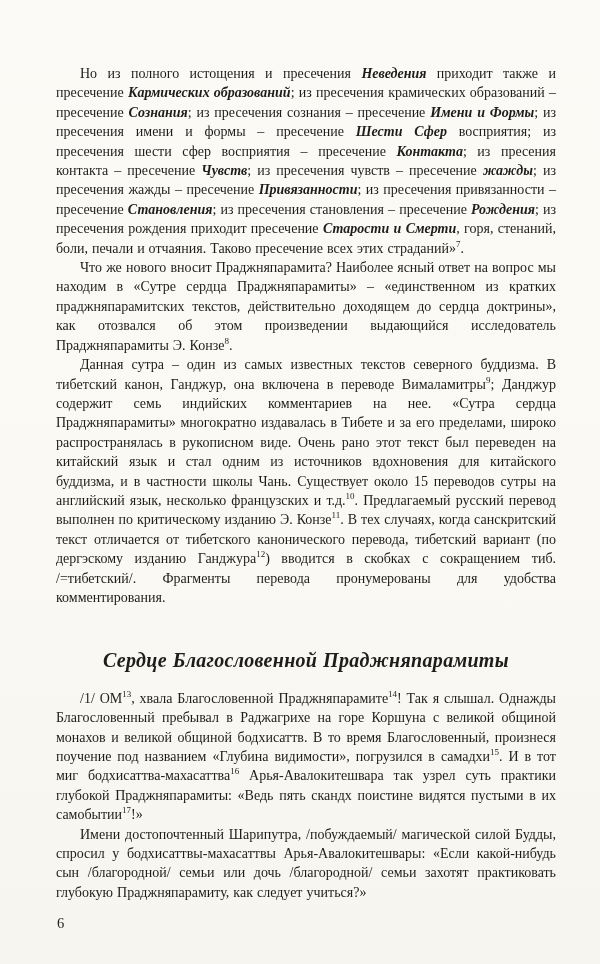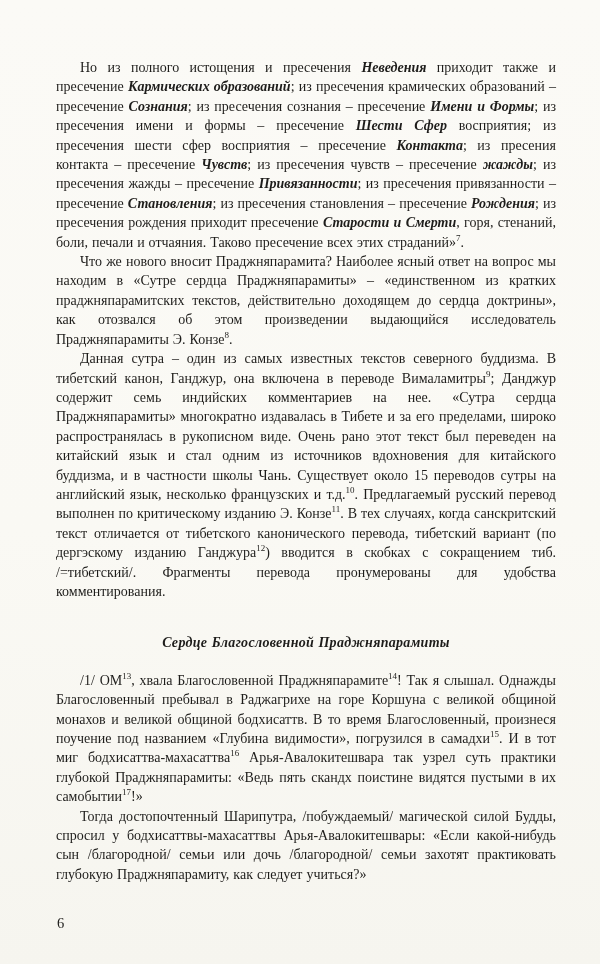--- a/index.html
+++ b/index.html
@@ -12,21 +12,21 @@
     position: relative;
     width: 600px;
     height: 964px;
     background: linear-gradient(180deg, #fbfaf6 0%, #faf9f4 55%, #f6f5ef 100%);
     overflow: hidden;
     box-sizing: border-box;
   }
   .text-block {
     position: absolute;
     left: 56px;
-    top: 58px;
+    top: 64px;
     width: 500px;
     color: #1e1d1b;
     font-size: 14px;
     line-height: 19.4px;
     text-align: justify;
   }
   .para {
     margin: 0;
     text-indent: 24px;
     word-spacing: 0.5px;
@@ -34,25 +34,25 @@
   .em {
     font-style: italic;
     font-weight: bold;
   }
   sup {
     font-size: 9px;
     line-height: 0;
     vertical-align: super;
   }
   .section-heading {
-    margin: 32px 0 18px 0;
+    margin: 44px 0 18px 0;
     text-align: center;
     font-style: italic;
     font-weight: bold;
-    font-size: 14px;
+    font-size: 20px;
     text-indent: 0;
     letter-spacing: 0.3px;
   }
   .page-number {
     position: absolute;
     left: 57px;
     top: 915px;
     font-size: 14.5px;
     color: #1e1d1b;
   }
@@ -62,17 +62,17 @@
 
 <div class="scan-page">
   <div class="text-block">
     <p class="para">Но из полного истощения и пресечения <span class="em">Неведения</span> приходит также и пресечение <span class="em">Кармических образований</span>; из пресечения крамических образований – пресечение <span class="em">Сознания</span>; из пресечения сознания – пресечение <span class="em">Имени и Формы</span>; из пресечения имени и формы – пресечение <span class="em">Шести Сфер</span> восприятия; из пресечения шести сфер восприятия – пресечение <span class="em">Контакта</span>; из пресения контакта – пресечение <span class="em">Чувств</span>; из пресечения чувств – пресечение <span class="em">жажды</span>; из пресечения жажды – пресечение <span class="em">Привязанности</span>; из пресечения привязанности – пресечение <span class="em">Становления</span>; из пресечения становления – пресечение <span class="em">Рождения</span>; из пресечения рождения приходит пресечение <span class="em">Старости и Смерти</span>, горя, стенаний, боли, печали и отчаяния. Таково пресечение всех этих страданий»<sup>7</sup>.</p>
     <p class="para">Что же нового вносит Праджняпарамита? Наиболее ясный ответ на вопрос мы находим в «Сутре сердца Праджняпарамиты» – «единственном из кратких праджняпарамитских текстов, действительно доходящем до сердца доктрины», как отозвался об этом произведении выдающийся исследователь Праджняпарамиты Э. Конзе<sup>8</sup>.</p>
     <p class="para">Данная сутра – один из самых известных текстов северного буддизма. В тибетский канон, Ганджур, она включена в переводе Вималамитры<sup>9</sup>; Данджур содержит семь индийских комментариев на нее. «Сутра сердца Праджняпарамиты» многократно издавалась в Тибете и за его пределами, широко распространялась в рукописном виде. Очень рано этот текст был переведен на китайский язык и стал одним из источников вдохновения для китайского буддизма, и в частности школы Чань. Существует около 15 переводов сутры на английский язык, несколько французских и т.д.<sup>10</sup>. Предлагаемый русский перевод выполнен по критическому изданию Э. Конзе<sup>11</sup>. В тех случаях, когда санскритский текст отличается от тибетского канонического перевода, тибетский вариант (по дергэскому изданию Ганджура<sup>12</sup>) вводится в скобках с сокращением тиб. /=тибетский/. Фрагменты перевода пронумерованы для удобства комментирования.</p>
 
     <p class="para section-heading">Сердце Благословенной Праджняпарамиты</p>
 
     <p class="para">/1/ ОМ<sup>13</sup>, хвала Благословенной Праджняпарамите<sup>14</sup>! Так я слышал. Однажды Благословенный пребывал в Раджагрихе на горе Коршуна с великой общиной монахов и великой общиной бодхисаттв. В то время Благословенный, произнеся поучение под названием «Глубина видимости», погрузился в самадхи<sup>15</sup>. И в тот миг бодхисаттва-махасаттва<sup>16</sup> Арья-Авалокитешвара так узрел суть практики глубокой Праджняпарамиты: «Ведь пять скандх поистине видятся пустыми в их самобытии<sup>17</sup>!»</p>
-    <p class="para">Тогда достопочтенный Шарипутра, /побуждаемый/ магической силой Будды, спросил у бодхисаттвы-махасаттвы Арья-Авалокитешвары: «Если какой-нибудь сын /благородной/ семьи или дочь /благородной/ семьи захотят практиковать глубокую Праджняпарамиту, как следует учиться?»</p>
+    <p class="para">Имени достопочтенный Шарипутра, /побуждаемый/ магической силой Будды, спросил у бодхисаттвы-махасаттвы Арья-Авалокитешвары: «Если какой-нибудь сын /благородной/ семьи или дочь /благородной/ семьи захотят практиковать глубокую Праджняпарамиту, как следует учиться?»</p>
   </div>
 
   <div class="page-number">6</div>
 </div>
 
 </body></html>

